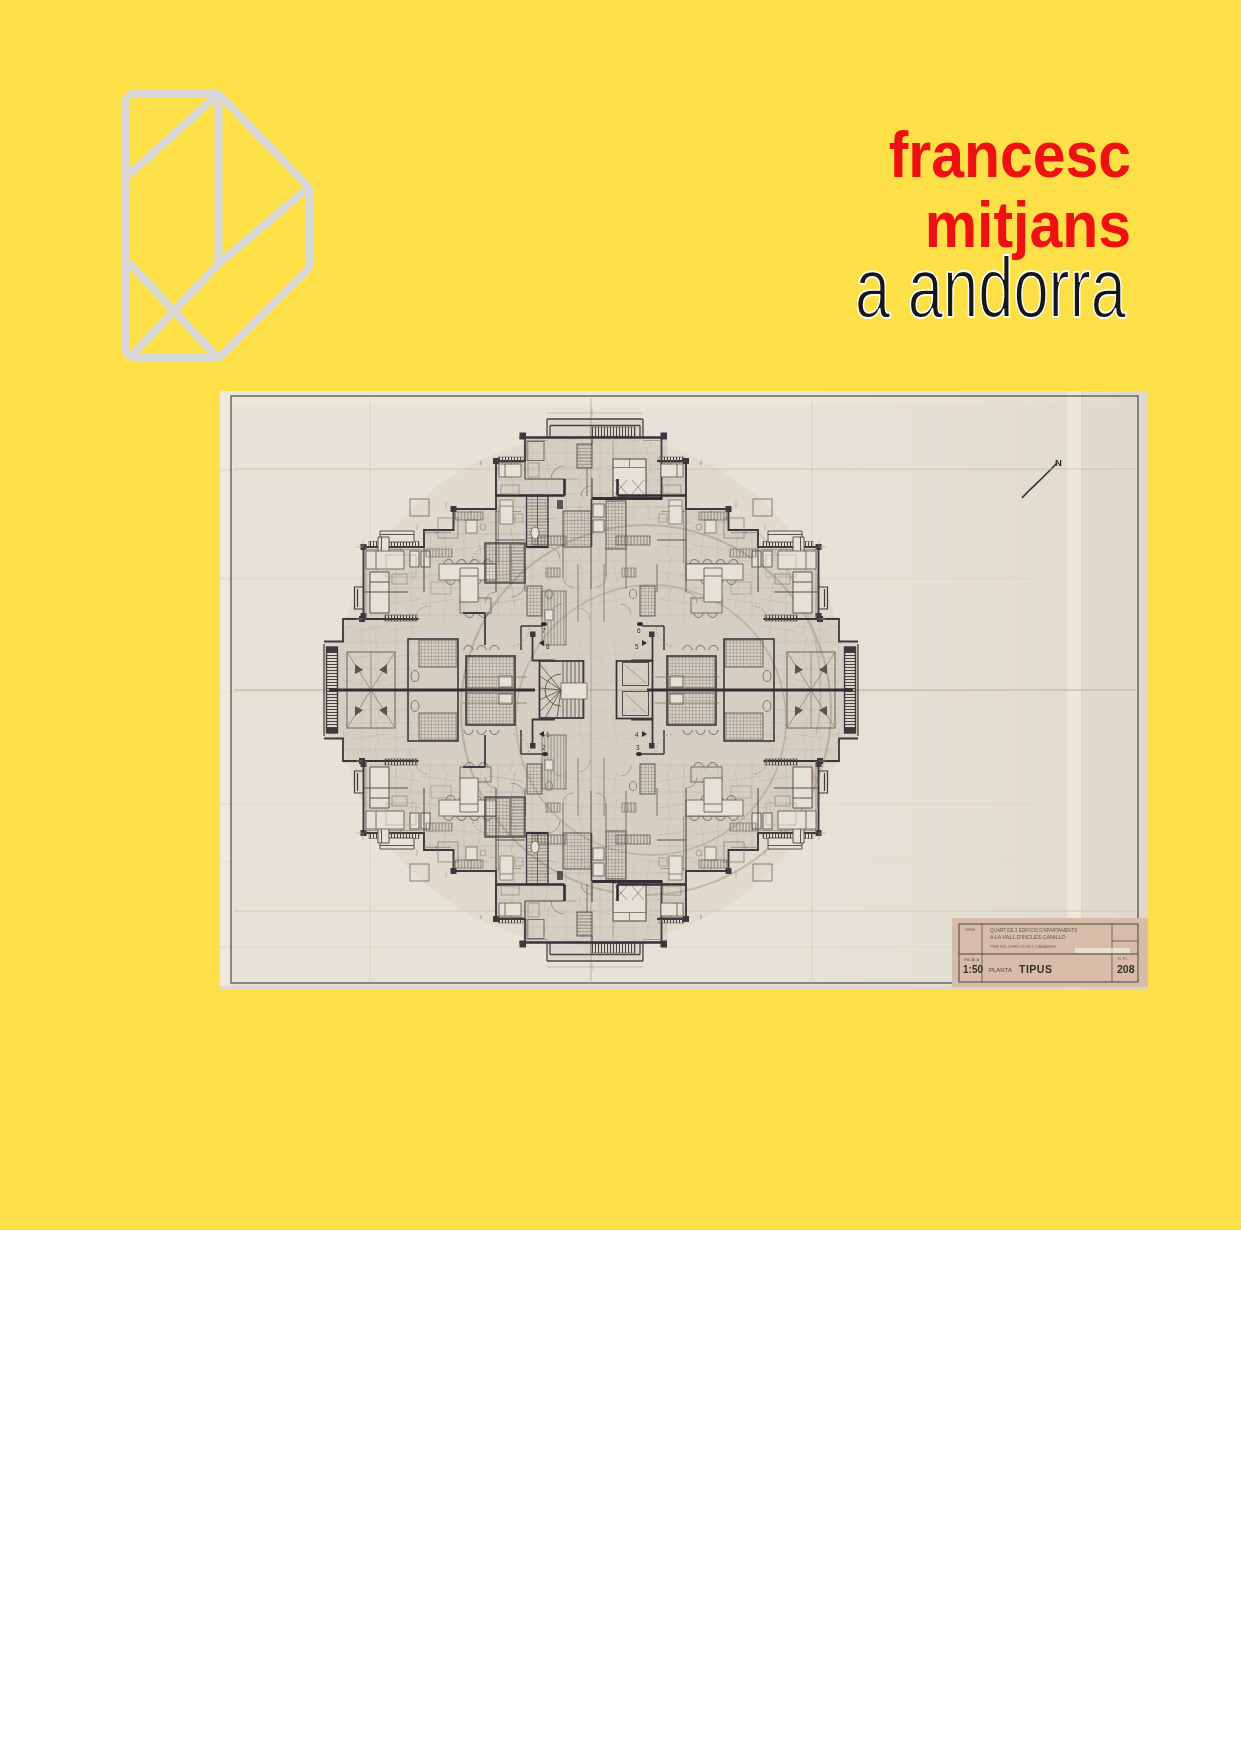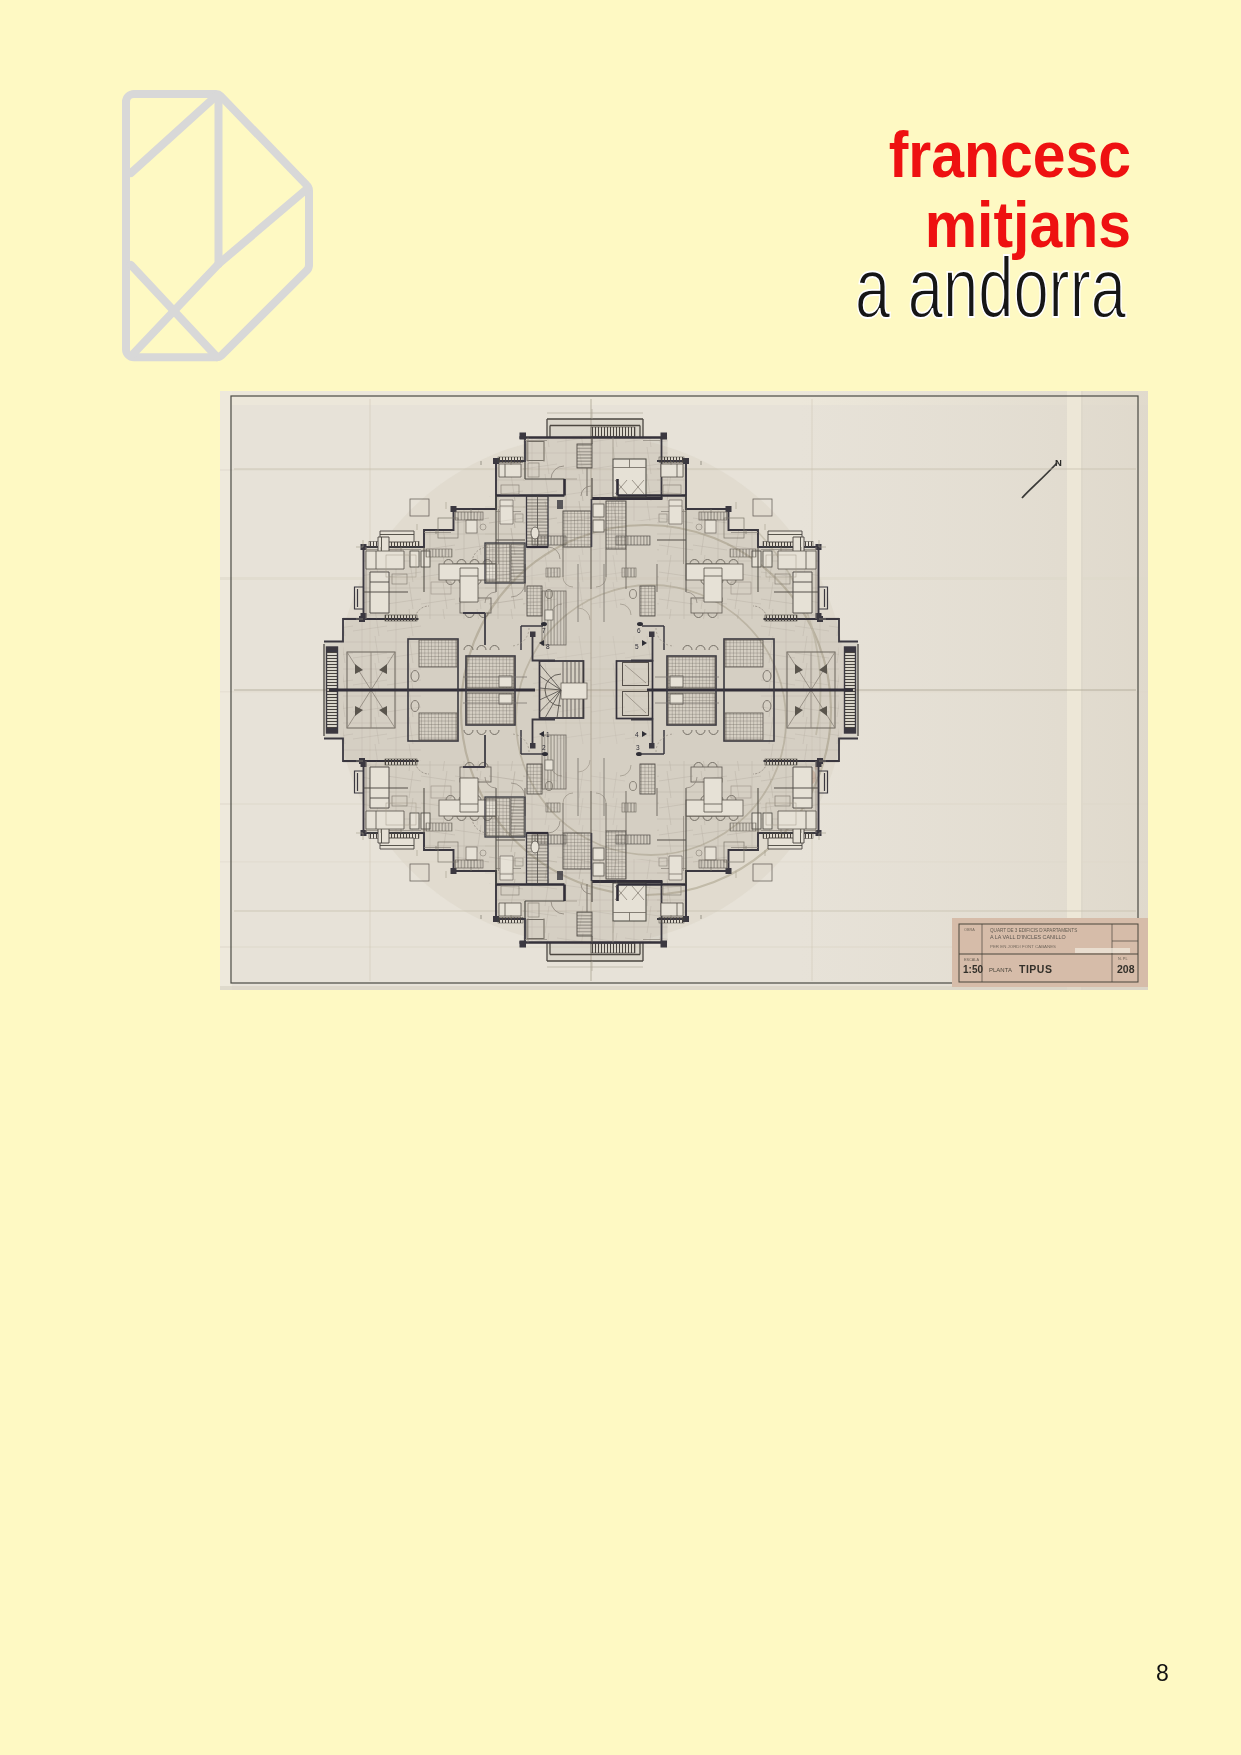--- a/index.html
+++ b/index.html
@@ -1,16 +1,16 @@
 <!DOCTYPE html>
 <html><head>
 <meta charset="utf-8">
 <style>
   html,body{margin:0;padding:0;background:#ffffff;}
-  #page{position:relative;width:1241px;height:1755px;background:#fef9c3;overflow:hidden;
+  #page{position:relative;width:1241px;height:1230px;background:#fde047;overflow:hidden;
         font-family:"Liberation Sans", sans-serif;}
   .abs{position:absolute;}
 </style>
 </head>
 <body>
 <div id="page">
 
   <svg class="abs" style="left:113px;top:80px;" width="215" height="295" viewBox="110 78 215 295">
     <g fill="none" stroke="#d8d8d8" stroke-width="8" stroke-linejoin="round" stroke-linecap="round">
       <path d="M131,92 H213 a6,6 0 0 1 4.4,1.8 L303.6,183 a8,8 0 0 1 2.4,5.7 V263 a8,8 0 0 1 -2.4,5.7 L219,352.8 a8,8 0 0 1 -5.7,2.4 H131 a8,8 0 0 1 -8,-8 V100 a8,8 0 0 1 8,-8 Z"></path>

